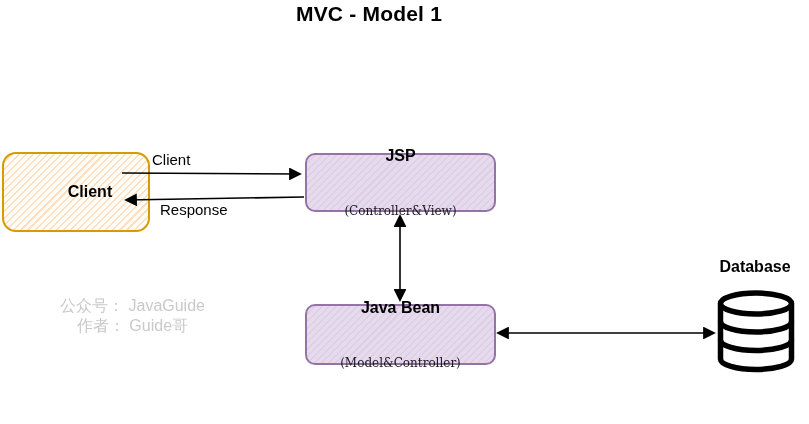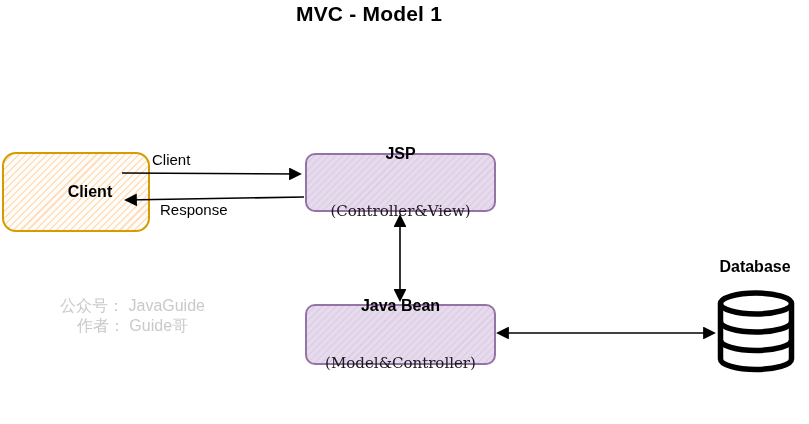--- a/index.html
+++ b/index.html
@@ -31,21 +31,21 @@
     position:absolute;left:305px;width:187px;
     border:2px solid #9673a6;border-radius:10px;
     display:flex;flex-direction:column;align-items:center;justify-content:center;
     background-color:#e6dbec;
     background-image:repeating-linear-gradient(135deg,#decfe7 0px,#decfe7 1.5px,transparent 1.5px,transparent 5px);
     gap:38px;
   }
   .jsp{top:153px;height:55px;}
   .bean{top:304px;height:57px;}
   .module-title{font-weight:bold;font-size:16px;}
-  .module-sub{font-family:"DejaVu Serif",serif;font-size:15px;color:#1a1a1a;margin-top:1px;}
+  .module-sub{font-family:"DejaVu Serif",serif;font-size:12px;color:#1a1a1a;margin-top:1px;}
   .db-label{position:absolute;left:700px;top:258px;width:110px;text-align:center;font-weight:bold;font-size:16px;}
   .db-icon{position:absolute;left:717px;top:290px;}
   .overlay{position:absolute;left:0;top:0;pointer-events:none;}
   .edge-label{position:absolute;font-size:15px;}
   .request-label{left:152px;top:151px;}
   .response-label{left:160px;top:201px;}
   .watermark{
     position:absolute;left:35px;top:296px;width:195px;text-align:center;
     font-size:16px;line-height:20px;color:#c9c9c9;
   }

